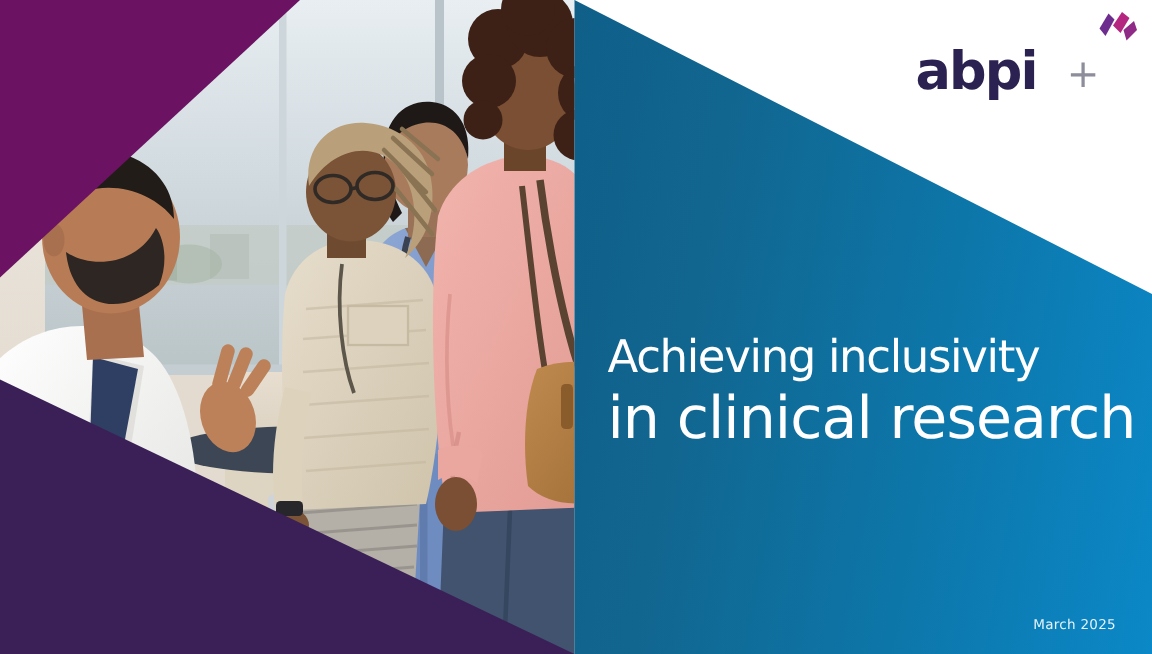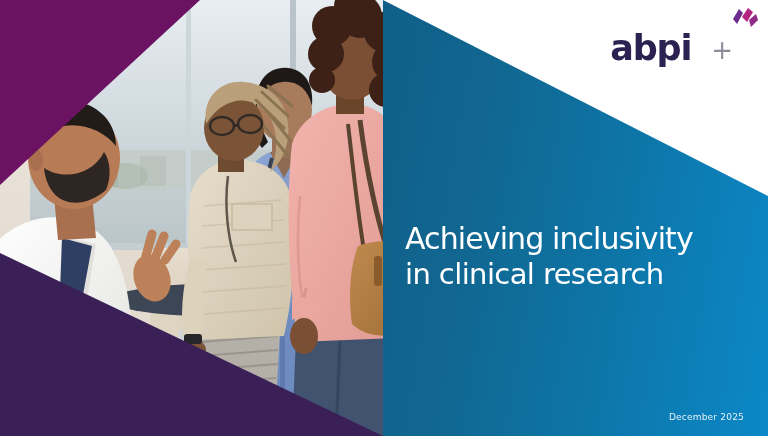--- a/index.html
+++ b/index.html
@@ -91,21 +91,21 @@
     font-size:30px;
     letter-spacing:-0.9px;
     color:#ffffff;
     line-height:1.12;
     margin:0;
     white-space:nowrap;
   }
   .title-sub{
     font-family:"DejaVu Sans", sans-serif;
     font-weight:400;
-    font-size:29px;
+    font-size:39px;
     letter-spacing:-0.6px;
     color:#ffffff;
     line-height:1.15;
     margin:2px 0 0 0;
     white-space:nowrap;
   }
 
   
   .date-label{
     position:absolute;
@@ -320,16 +320,16 @@
         <polygon points="17,12 24,6 26,12 19,19" fill="#8f2a86"></polygon>
       </svg>
       <span class="logo-plus">+</span>
     </div>
 
     <div class="title-block">
       <div class="title-main">Achieving inclusivity</div>
       <div class="title-sub">in clinical research</div>
     </div>
 
-    <div class="date-label">December 2025</div>
+    <div class="date-label">March 2025</div>
   </div>
 
 </div>
 
 </body></html>

